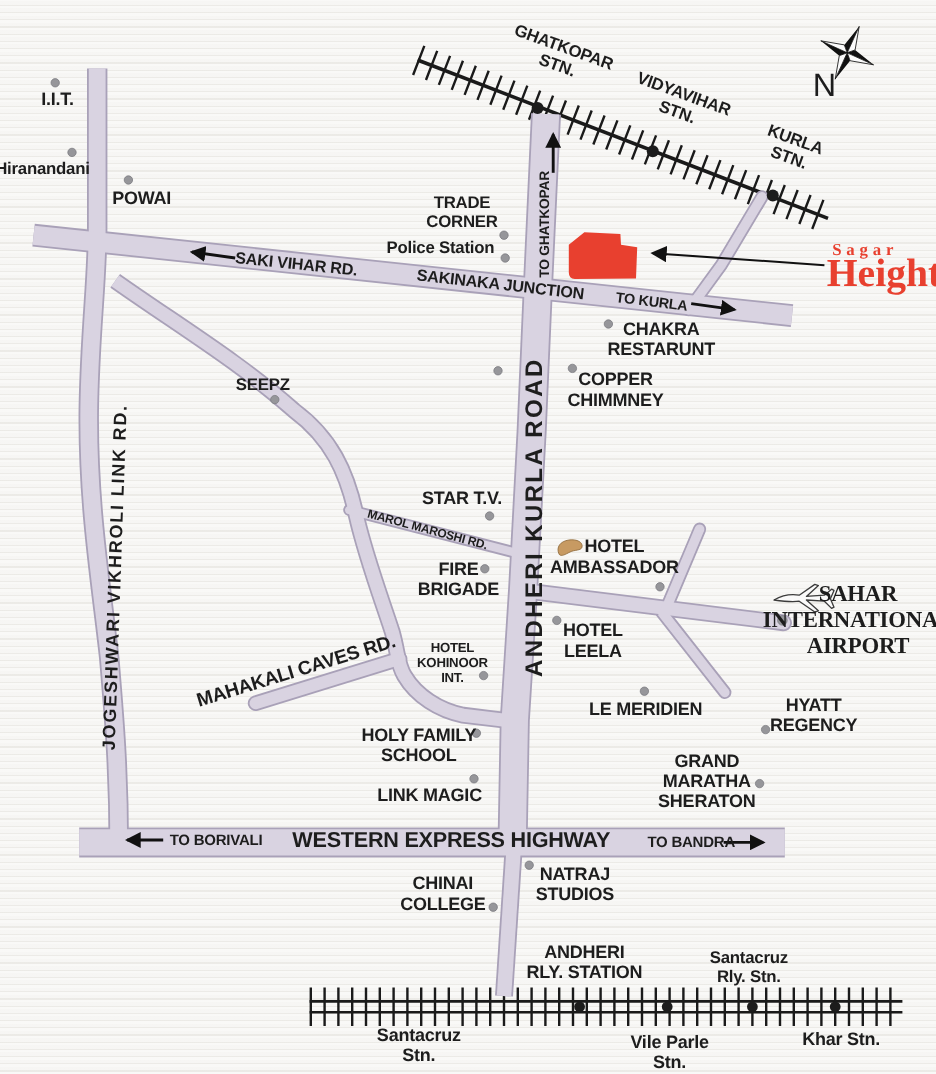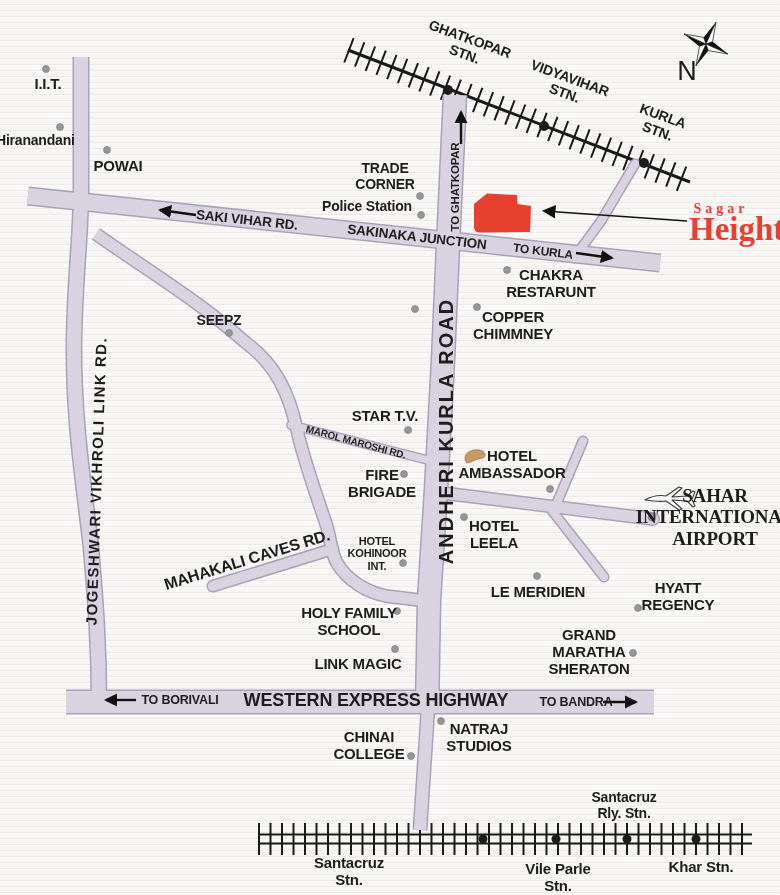--- a/index.html
+++ b/index.html
@@ -202,20 +202,22 @@
   <div class="lbl" style="left:358px;top:664px;">LINK MAGIC</div>
 
   <div class="lbl" style="left:180px;top:700px;font-size:12.5px;">TO BORIVALI</div>
   <div class="lbl" style="left:376px;top:700px;font-size:18px;white-space:nowrap;">WESTERN EXPRESS HIGHWAY</div>
   <div class="lbl" style="left:576px;top:702px;font-size:12.5px;">TO BANDRA</div>
 
   <div class="lbl" style="left:479px;top:738px;">NATRAJ
 STUDIOS</div>
   <div class="lbl" style="left:369px;top:734px;margin-top:12px;">CHINAI
 COLLEGE</div>
+  <div class="lbl" style="left:487px;top:803px;">ANDHERI
+RLY. STATION</div>
   <div class="lbl" style="left:624px;top:806px;font-size:14px;">Santacruz
 Rly. Stn.</div>
 
   <div class="lbl" style="left:349px;top:872px;">Santacruz
 Stn.</div>
   <div class="lbl" style="left:558px;top:878px;">Vile Parle
 Stn.</div>
   <div class="lbl" style="left:701px;top:867px;">Khar Stn.</div>
 
 </div>

